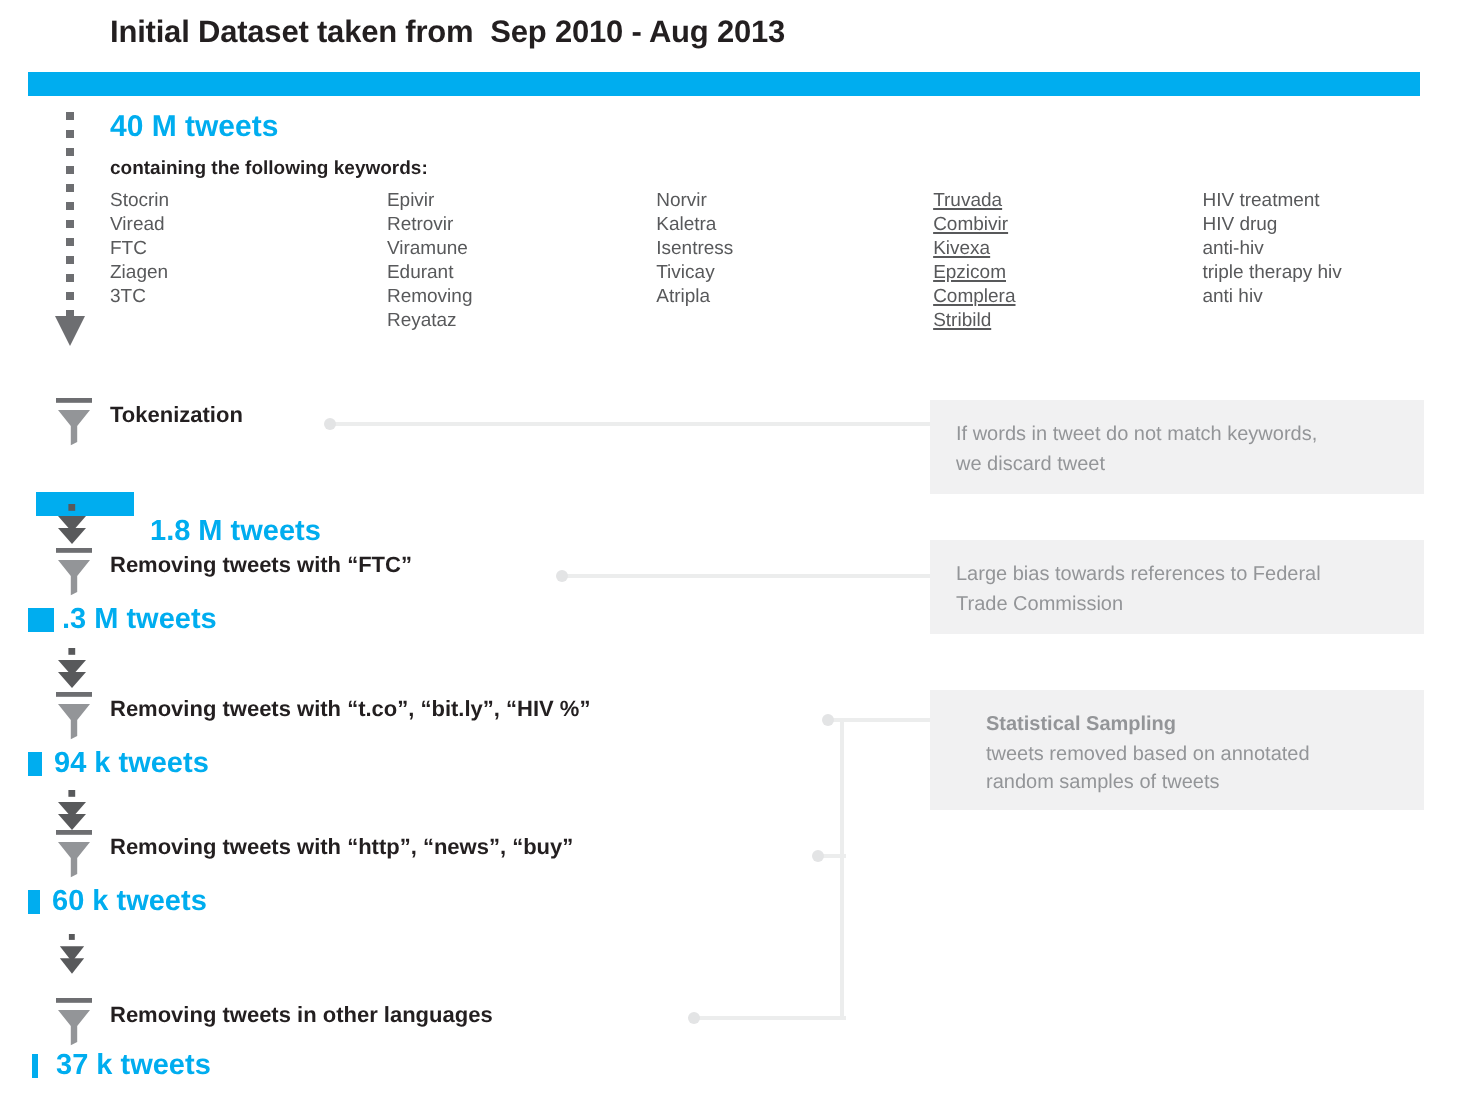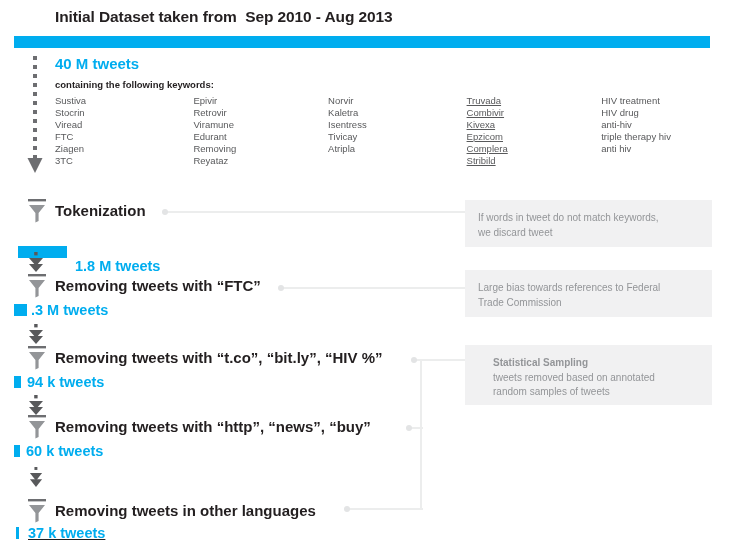--- a/index.html
+++ b/index.html
@@ -76,21 +76,21 @@
   }
   .kw-col .kw-item { white-space: nowrap; }
   .kw-col-0 { width: 146px; }
   .kw-col-1 { width: 142px; }
   .kw-col-2 { width: 146px; }
   .kw-col-3 { width: 142px; text-decoration: underline; }
   .kw-col-4 { width: 120px; }
 
   
   .step-title {
-    font-size: 15px;
+    font-size: 11px;
     font-weight: bold;
     color: #231f20;
     white-space: nowrap;
   }
   .funnel-icon { width: 22px; height: 26px; }
   .minidot-arrow { width: 18px; height: 26px; }
 
   
   .result-row { display: flex; align-items: center; }
   .result-bar { background: #00adef; height: 12px; }
@@ -134,21 +134,20 @@
     <polygon points="3.5,104 18.5,104 11,119" fill="#6d6e71"></polygon>
   </svg>
 </div>
 
 <div class="abs" id="initial-count">40 M tweets</div>
 
 <div class="abs" id="keywords-intro">containing the following keywords:</div>
 
 <div class="abs" id="keyword-columns">
   <div class="kw-col kw-col-0">
-    <div class="kw-item">Sustiva</div>
     <div class="kw-item">Stocrin</div>
     <div class="kw-item">Viread</div>
     <div class="kw-item">FTC</div>
     <div class="kw-item">Ziagen</div>
     <div class="kw-item">3TC</div>
   </div>
   <div class="kw-col kw-col-1">
     <div class="kw-item">Epivir</div>
     <div class="kw-item">Retrovir</div>
     <div class="kw-item">Viramune</div>
@@ -260,21 +259,21 @@
   </svg>
 </div>
 
 <div class="abs" style="left:26px; top:497px;">
   <svg class="funnel-icon" viewBox="0 0 22 26">
     <rect x="2" y="2" width="18" height="2.4" fill="#6d6e71"></rect>
     <polygon points="3,8 19,8 12.6,16 12.6,24 9.4,25.6 9.4,16" fill="#939598"></polygon>
   </svg>
 </div>
 <div class="abs step-title" style="left:55px; top:502px;">Removing tweets in other languages</div>
-<div class="abs result-row" style="left:16px; top:525px;text-decoration:underline;">
+<div class="abs result-row" style="left:16px; top:525px;">
   <div class="result-bar" style="width:3px;"></div>
   <div class="result-label" style="margin-left:9px;">37 k tweets</div>
 </div>
 
 <div class="abs conn-line" style="left:165px; top:211px; width:300px;"></div>
 <div class="abs conn-dot" style="left:162px; top:209px;"></div>
 
 <div class="abs conn-line" style="left:281px; top:287px; width:184px;"></div>
 <div class="abs conn-dot" style="left:278px; top:285px;"></div>
 

